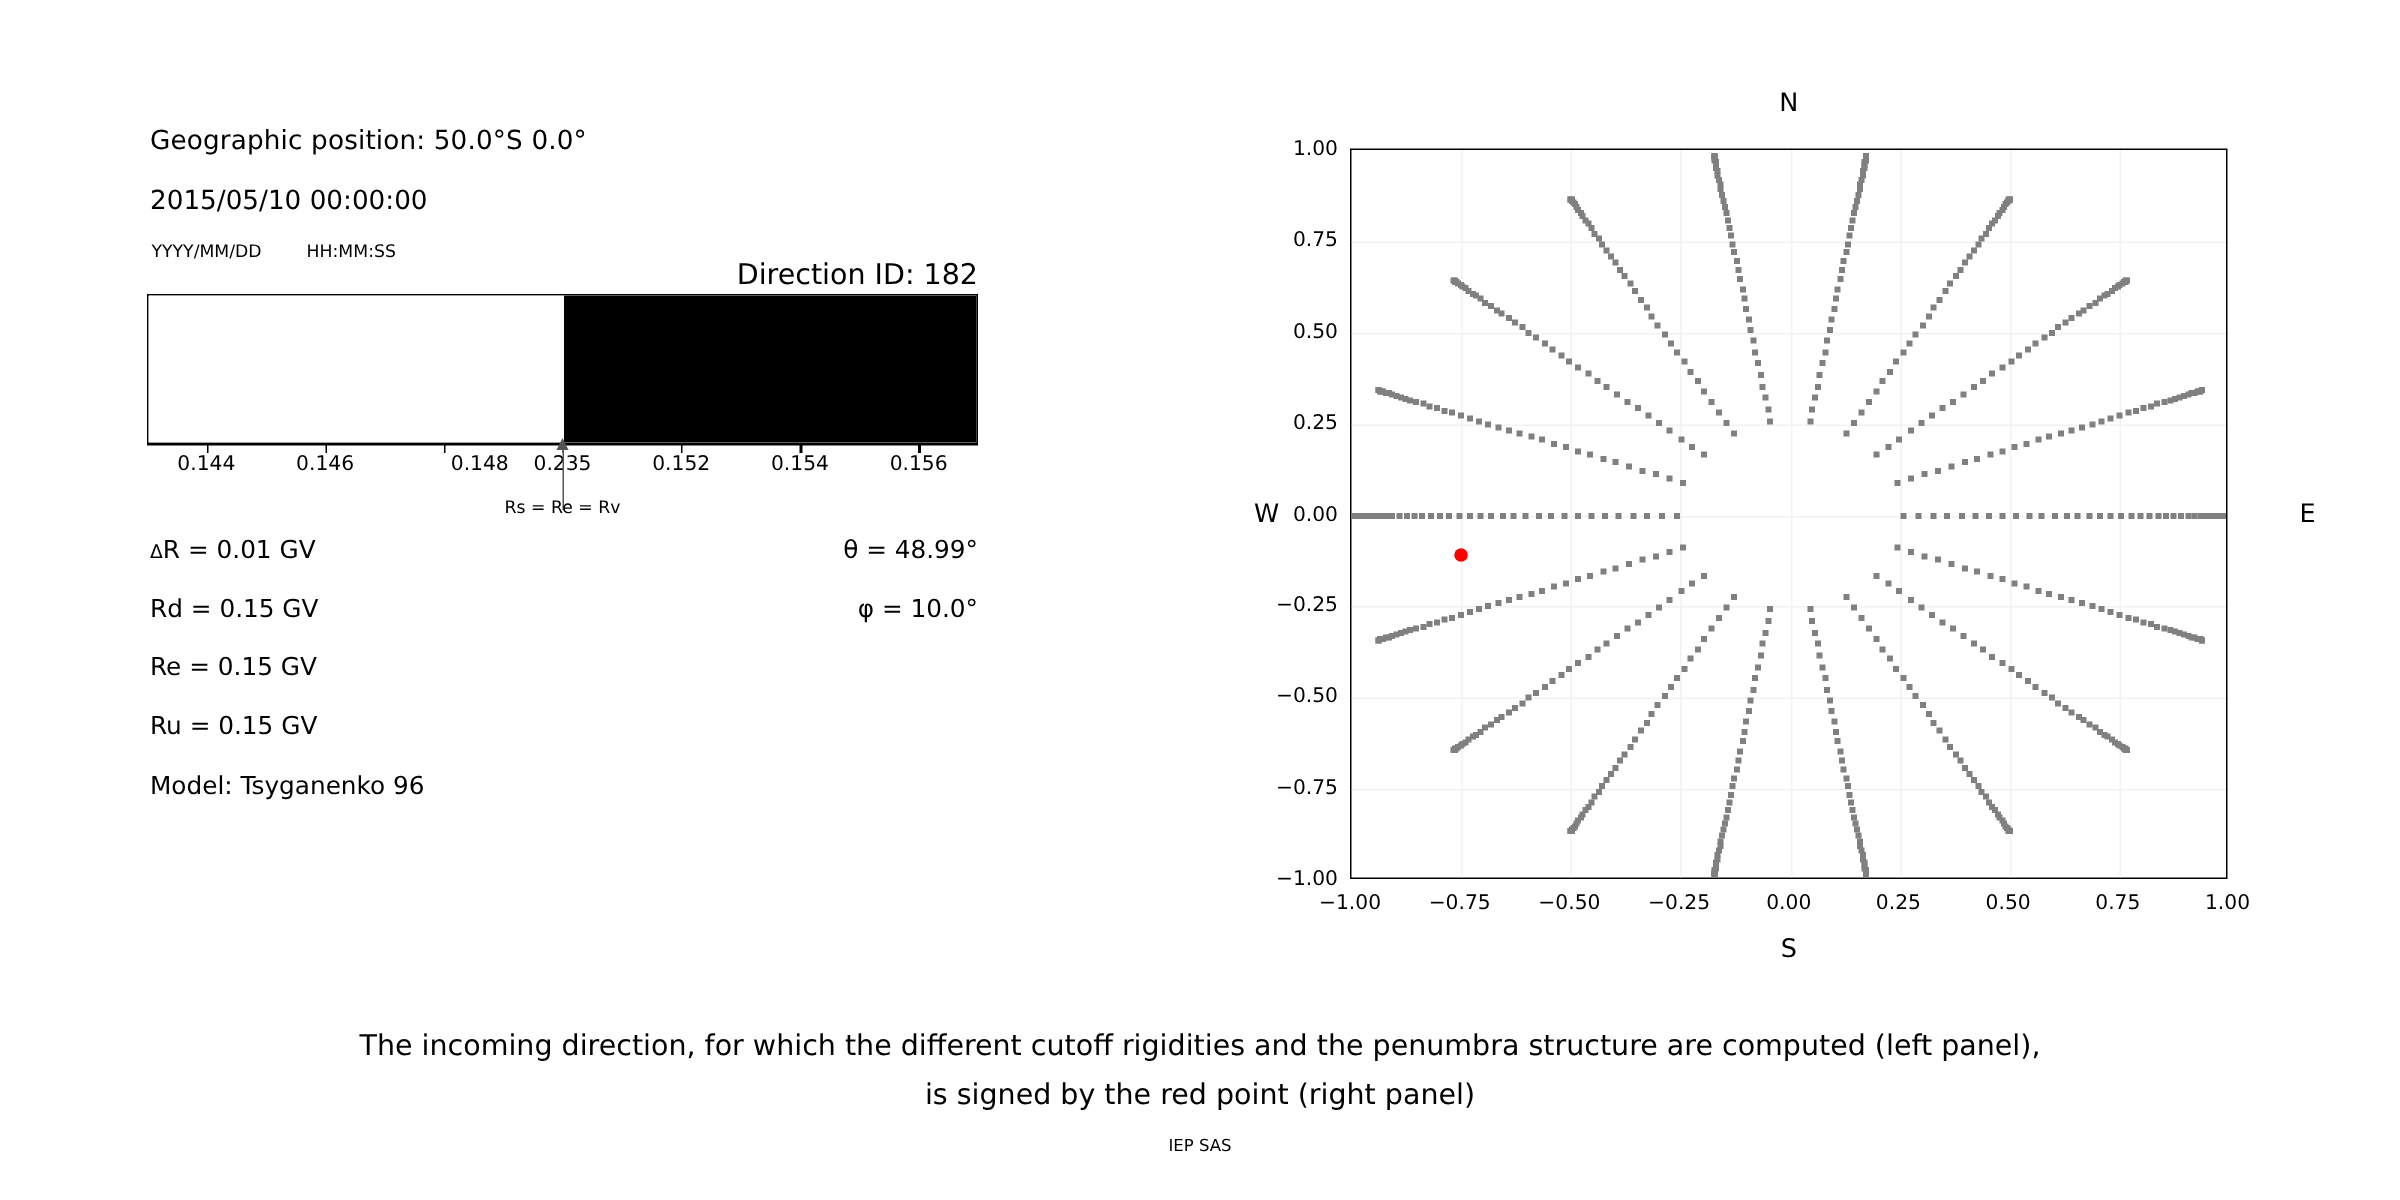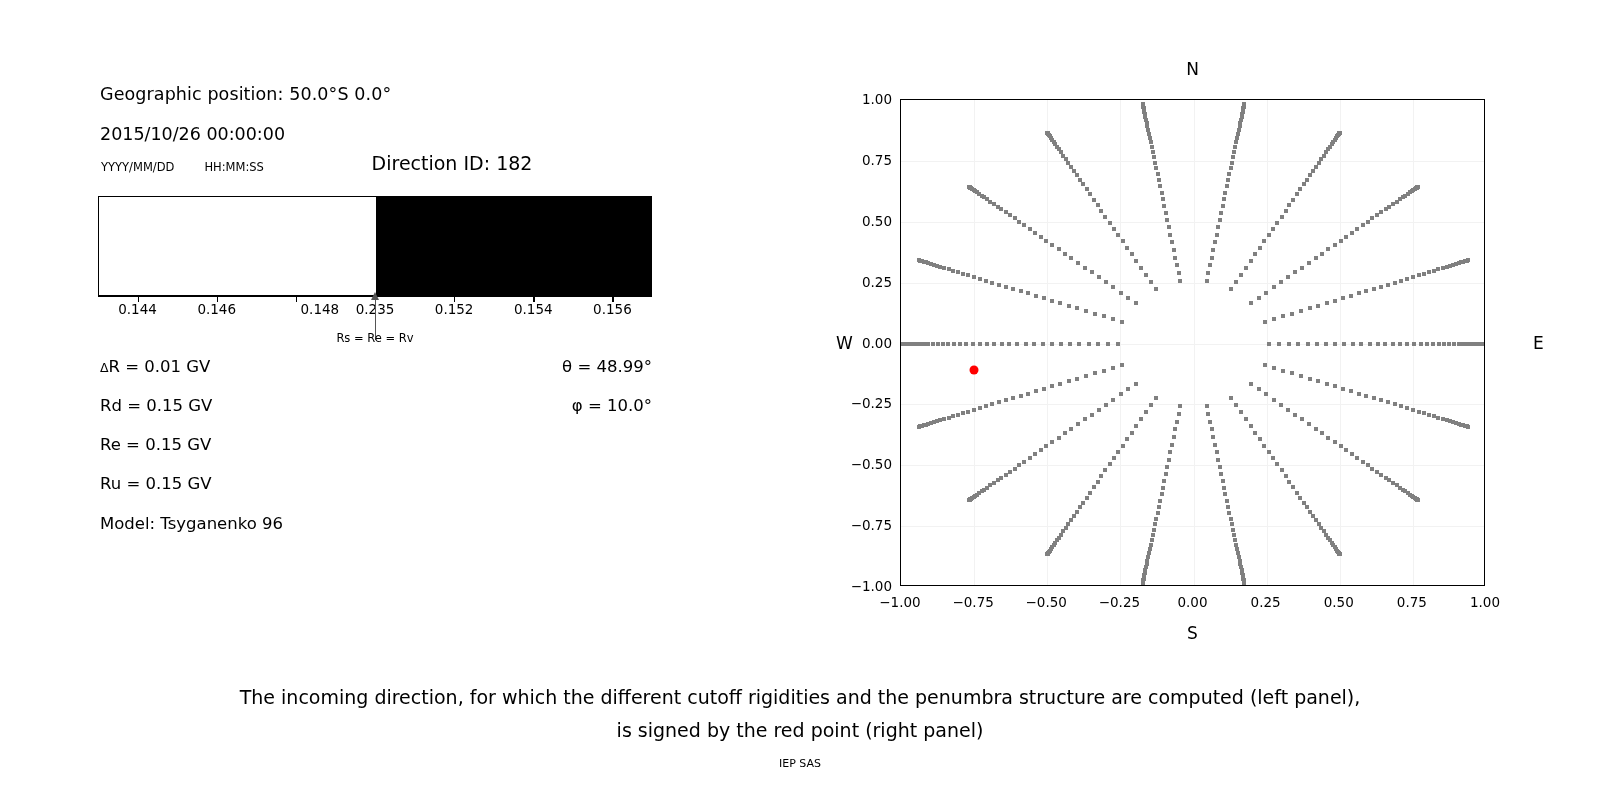--- a/index.html
+++ b/index.html
@@ -23,22 +23,22 @@
   .date-line{
     left:100px;top:124px;
     font-size:17.5px;white-space:nowrap;
   }
   .fmt-row{
     left:101px;top:160px;
     font-size:11.5px;white-space:nowrap;
   }
   .fmt-row span.sep{display:inline-block;width:30px;}
   .dir-id{
-    left:252px;top:152px;width:400px;
-    text-align:center;
+    left:252px;top:172px;width:400px;
+    text-align:right;
     font-size:19px;white-space:nowrap;
   }
 
   
   #penumbra-bar{
     left:98px;top:196px;width:554px;height:100px;
     border:1px solid #000;
     box-sizing:border-box;
     background:#ffffff;
     overflow:hidden;
@@ -144,21 +144,21 @@
     left:0;top:757px;width:1600px;text-align:center;font-size:11px;
   }
 </style>
 </head>
 <body>
 
 <div class="abs" id="left-panel">
 
   <div class="abs geo-line">Geographic position: 50.0°S 0.0°</div>
 
-  <div class="abs date-line">2015/10/26 00:00:00</div>
+  <div class="abs date-line">2015/05/10 00:00:00</div>
 
   <div class="abs fmt-row">
     <span>YYYY/MM/DD</span><span class="sep"></span><span>HH:MM:SS</span>
   </div>
 
   <div class="abs dir-id">Direction ID: 182</div>
 
   <div class="abs" id="penumbra-bar">
     <div id="penumbra-allowed" style="width: 277px; background: rgb(255, 255, 255);"></div>
     <div id="penumbra-forbidden" style="left: 277px; width: 277px; background: rgb(0, 0, 0);"></div>

